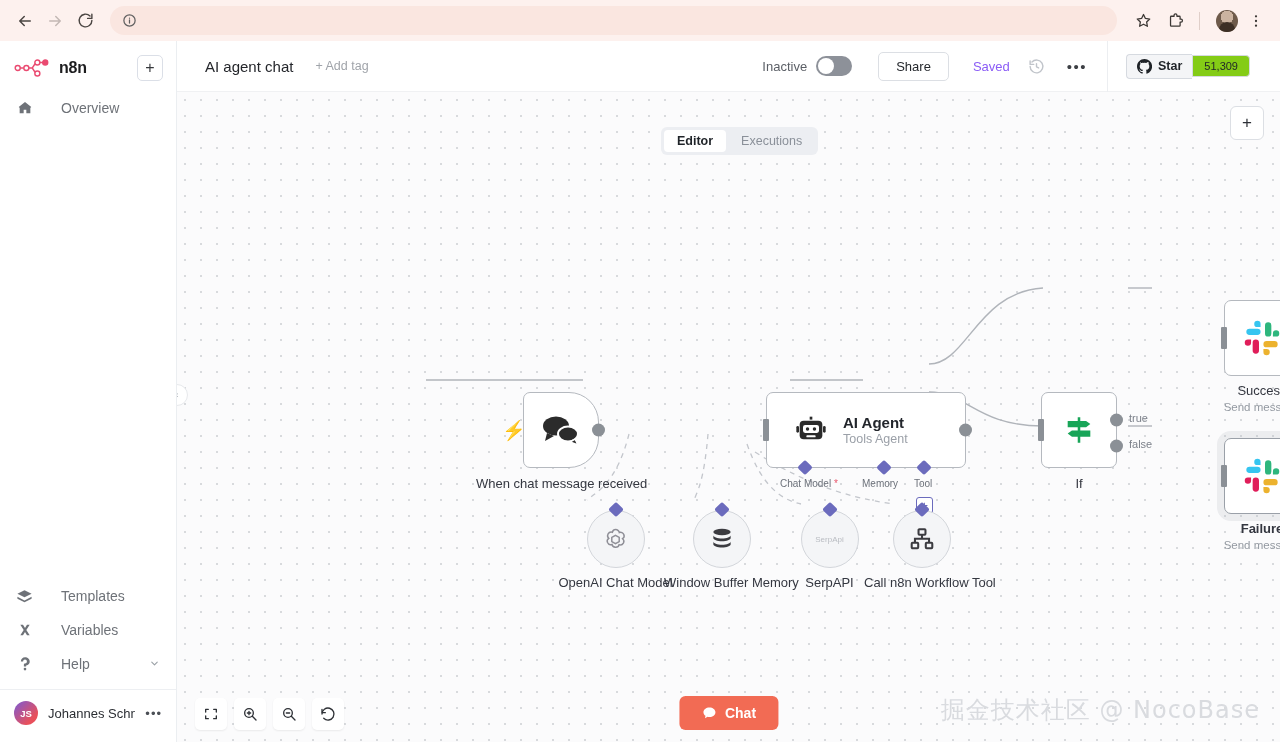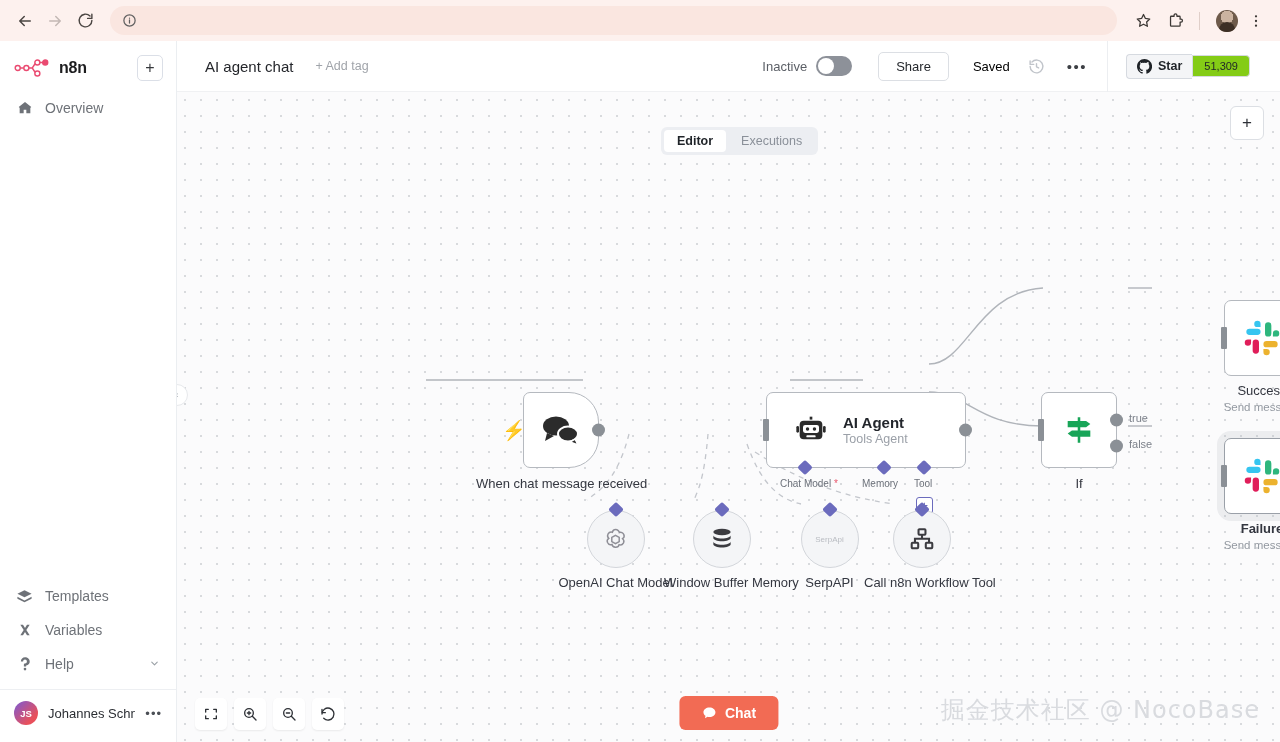--- a/index.html
+++ b/index.html
@@ -53,21 +53,21 @@
   }
   .sb-top { display: flex; align-items: center; padding: 14px 13px 10px 13px; }
   .n8n-logo { width: 44px; height: 22px; flex: none; }
   .n8n-word { font-size: 16px; font-weight: 700; color: #1d1d1f; margin-left: 2px; letter-spacing: -.2px; }
   .sb-add {
     margin-left: auto; width: 26px; height: 26px; border: 1px solid #dbdfe7; border-radius: 5px;
     display: flex; align-items: center; justify-content: center; color: #36383c; font-size: 16px;
     background: #fff;
   }
   .sb-item {
-    display: flex; align-items: center; gap: 12px; padding: 8px 16px; height: 34px;
+    display: flex; align-items: center; gap: 28px; padding: 8px 16px; height: 34px;
     color: #6e7278; font-size: 14px; white-space: nowrap;
   }
   .sb-item .ico { width: 17px; display: flex; justify-content: center; color: #6e7278; flex: none; }
   .sb-spacer { flex: 1; }
   .sb-bottom { padding-bottom: 6px; }
   .sb-chev { margin-left: auto; color: #9aa0a6; font-size: 10px; }
   .sb-user {
     border-top: 1px solid #edeff2; margin-top: 8px; padding: 11px 14px;
     display: flex; align-items: center; gap: 10px;
   }
@@ -94,21 +94,21 @@
     width: 36px; height: 20px; border-radius: 10px; background: #8d9199; position: relative; flex: none;
   }
   .toggle::after {
     content: ""; position: absolute; left: 2px; top: 2px; width: 16px; height: 16px;
     border-radius: 50%; background: #fff;
   }
   .share-btn {
     margin-left: 26px; border: 1px solid #dcdfe4; border-radius: 5px; background: #fff;
     font-size: 13px; color: #25282d; padding: 6px 17px;
   }
-  .saved-label { margin-left: 24px; font-size: 13px; color: #000000; }
+  .saved-label { margin-left: 24px; font-size: 13px; color: #8b5cf6; }
   .hdr-ico { margin-left: 18px; color: #c0c4ca; display: flex; align-items: center; }
   .hdr-dots { margin-left: 22px; margin-right: 20px; color: #3d4045; font-size: 15px; letter-spacing: 1.5px; }
   .hdr-sep { width: 1px; height: 51px; background: #eceef1; }
   .star-wrap { display: flex; align-items: center; margin: 0 18px 0 18px; }
   .star-btn {
     display: flex; align-items: center; gap: 6px; background: #f4f5f7;
     border: 1px solid #d6dae0; border-right: none; border-radius: 4px 0 0 4px;
     padding: 4px 10px; font-size: 12.5px; font-weight: 700; color: #1f2328;
   }
   .star-count {

